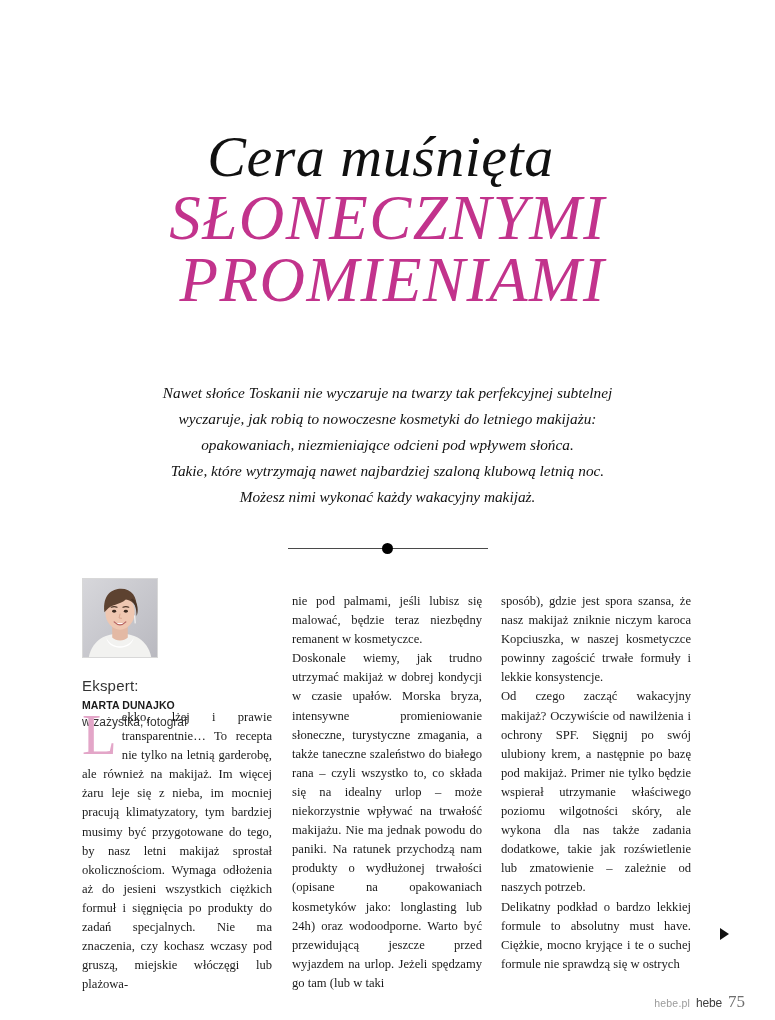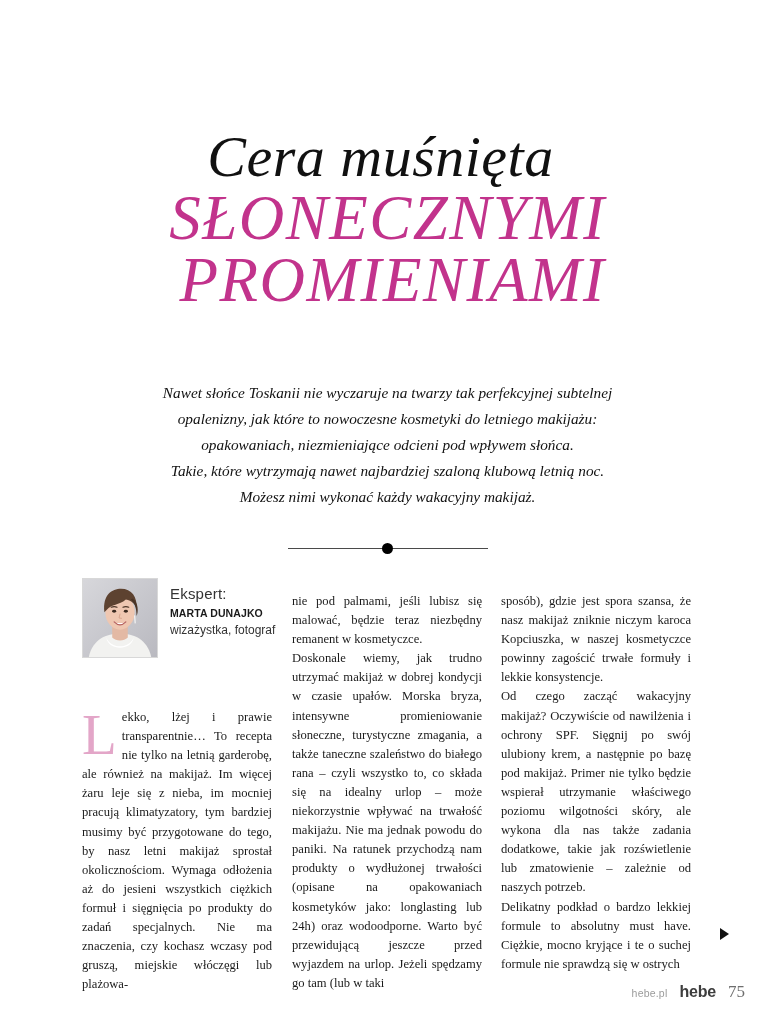--- a/index.html
+++ b/index.html
@@ -105,20 +105,21 @@
 
   
   .expert {
     position: absolute;
     left: 82px;
     top: 578px;
     width: 200px;
     display: flex;
     align-items: flex-start;
     gap: 12px;
+    flex-direction: column;
   }
   .expert-photo {
     width: 76px;
     height: 80px;
     border: 1px solid #d8d8d8;
     box-sizing: border-box;
     background: #cfcfd3;
     position: relative;
     overflow: hidden;
     flex: 0 0 auto;
@@ -188,36 +189,36 @@
     top: 928px;
     width: 0;
     height: 0;
     border-left: 9px solid #111111;
     border-top: 6px solid transparent;
     border-bottom: 6px solid transparent;
   }
   .footer {
     position: absolute;
     right: 30px;
-    bottom: 18px;
+    bottom: 8px;
     display: flex;
     align-items: baseline;
-    gap: 12px;
+    gap: 6px;
     font-family: "Liberation Sans", sans-serif;
   }
   .footer-site {
     font-size: 10.5px;
     color: #9b9b9b;
     font-weight: 400;
     letter-spacing: 0.2px;
   }
   .footer-brand {
-    font-size: 16px;
+    font-size: 12px;
     color: #3d3d3d;
-    font-weight: 700;
+    font-weight: 400;
     letter-spacing: -0.2px;
   }
   .footer-page {
     font-family: "Liberation Serif", serif;
     font-size: 17px;
     color: #6e6e6e;
     font-weight: 400;
   }
 </style>
 </head>
@@ -226,21 +227,21 @@
 <div class="page">
 
   <div class="headline-block">
     <div class="headline-script">Cera muśnięta</div>
     <div class="headline-main headline-line2">SŁONECZNYMI</div>
     <div class="headline-main headline-line3">PROMIENIAMI</div>
   </div>
 
   <div class="lead">
     <span class="lead-line">Nawet słońce Toskanii nie wyczaruje na twarzy tak perfekcyjnej subtelnej</span>
-    <span class="lead-line">opalenizny, jak które to nowoczesne kosmetyki do letniego makijażu:</span>
+    <span class="lead-line">wyczaruje, jak robią to nowoczesne kosmetyki do letniego makijażu:</span>
     <span class="lead-line">opakowaniach, niezmieniające odcieni pod wpływem słońca.</span>
     <span class="lead-line">Takie, które wytrzymają nawet najbardziej szaloną klubową letnią noc.</span>
     <span class="lead-line">Możesz nimi wykonać każdy wakacyjny makijaż.</span>
   </div>
 
   <div class="divider">
     <div class="divider-rule"></div>
     <div class="divider-dot"></div>
   </div>
 

